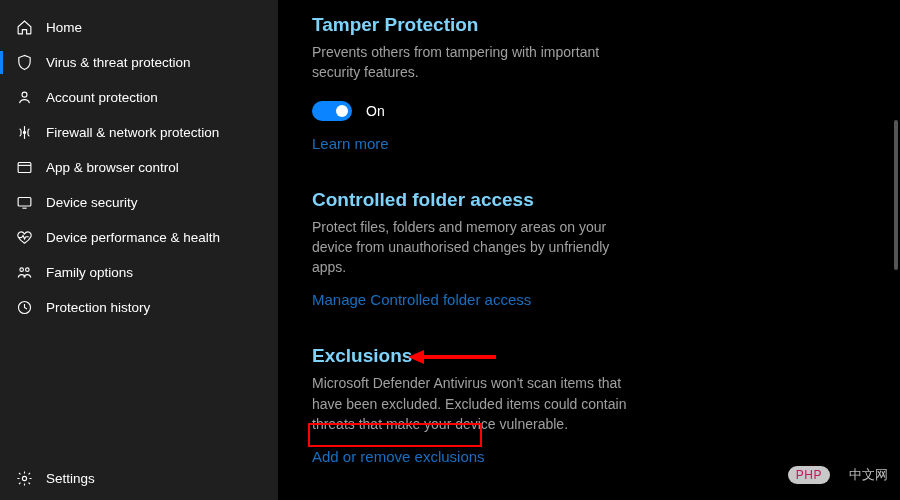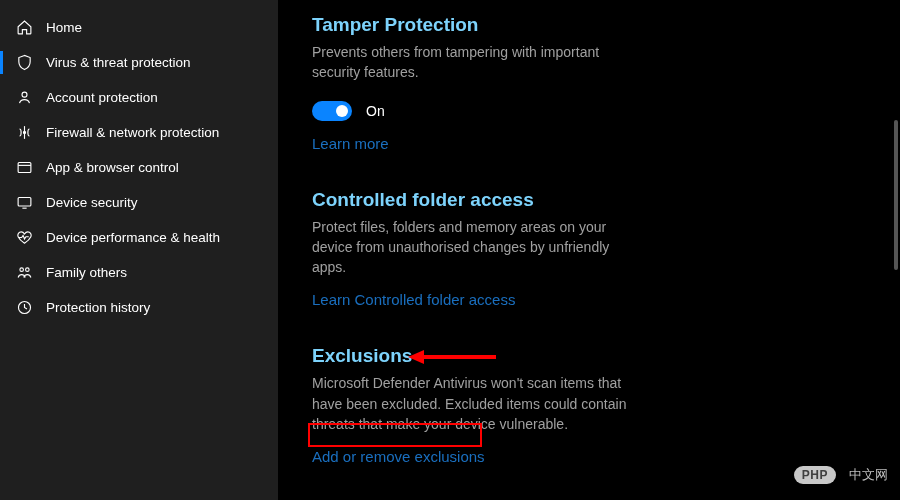--- a/index.html
+++ b/index.html
@@ -30,21 +30,21 @@
   
   .scroll-track { position: absolute; right: 2px; top: 0; bottom: 0; width: 4px; }
   .scroll-thumb { position: absolute; right: 0; top: 120px; width: 4px; height: 150px; background: #555; border-radius: 2px; }
 
   
   .arrow-annot { position: absolute; pointer-events: none; }
   .red-box { position: absolute; border: 2px solid #ff0000; pointer-events: none; }
 
   
   .php-badge { position: absolute; right: 12px; bottom: 16px; display: flex; align-items: center; font-size: 13px; color: #bdbdbd; }
-  .php-pill { background: #c8c8c8; color: #404040; font-weight: 700; font-size: 12px; border-radius: 11px; padding: 2px 8px; margin-right: 13px; font-family: Arial, sans-serif; letter-spacing: 0.5px; }
+  .php-pill { background: #c8c8c8; color: #be185d; font-weight: 400; font-size: 12px; border-radius: 11px; padding: 2px 8px; margin-right: 19px; font-family: Arial, sans-serif; letter-spacing: 0.5px; }
 
   svg { display: block; }
 </style>
 </head>
 <body>
 
 <div class="app">
 
   <nav class="sidebar">
     <div class="sidebar-list">
@@ -121,52 +121,63 @@
 
       <div class="sidebar-item">
         <span class="icon">
           <svg width="17" height="17" viewBox="0 0 24 24" fill="none" stroke="#fff" stroke-width="1.6">
               <circle cx="8" cy="8" r="2.5"></circle>
               <circle cx="16" cy="8" r="2.5"></circle>
               <path d="M3 19c1-3 3.5-4 5-4s4 1 5 4"></path>
               <path d="M11 19c1-3 3.5-4 5-4s4 1 5 4"></path>
             </svg>
         </span>
-        <span>Family others</span>
+        <span>Family options</span>
       </div>
 
       <div class="sidebar-item">
         <span class="icon">
           <svg width="17" height="17" viewBox="0 0 24 24" fill="none" stroke="#fff" stroke-width="1.6">
               <circle cx="12" cy="12" r="8.5"></circle>
               <path d="M12 7v5l3.5 2"></path>
             </svg>
         </span>
         <span>Protection history</span>
       </div>
     </div>
 
+    <div class="sidebar-bottom">
+      <div class="sidebar-item">
+        <span class="icon">
+          <svg width="17" height="17" viewBox="0 0 24 24" fill="none" stroke="#fff" stroke-width="1.6">
+              <circle cx="12" cy="12" r="3"></circle>
+              <path d="M12 2v3M12 19v3M4.2 4.2l2.1 2.1M17.7 17.7l2.1 2.1M2 12h3M19 12h3M4.2 19.8l2.1-2.1M17.7 6.3l2.1-2.1"></path>
+            </svg>
+        </span>
+        <span>Settings</span>
+      </div>
+    </div>
   </nav>
 
   <main class="main">
 
     <section class="section">
       <h2>Tamper Protection</h2>
       <p class="desc">Prevents others from tampering with important security features.</p>
       <div class="toggle-row">
         <div class="toggle"></div>
         <span class="toggle-label">On</span>
       </div>
       <a class="link">Learn more</a>
     </section>
 
     <section class="section">
       <h2>Controlled folder access</h2>
       <p class="desc">Protect files, folders and memory areas on your device from unauthorised changes by unfriendly apps.</p>
-      <a class="link">Learn Controlled folder access</a>
+      <a class="link">Manage Controlled folder access</a>
     </section>
 
     <section class="section" style="position:relative;">
       <h2>Exclusions</h2>
       <p class="desc">Microsoft Defender Antivirus won't scan items that have been excluded. Excluded items could contain threats that make your device vulnerable.</p>
       <a class="link">Add or remove exclusions</a>
 
       
       <svg class="arrow-annot" style="left:96px; top:2px;" width="90" height="20" viewBox="0 0 90 20">
         <line x1="88" y1="10" x2="12" y2="10" stroke="#ff0000" stroke-width="4"></line>

